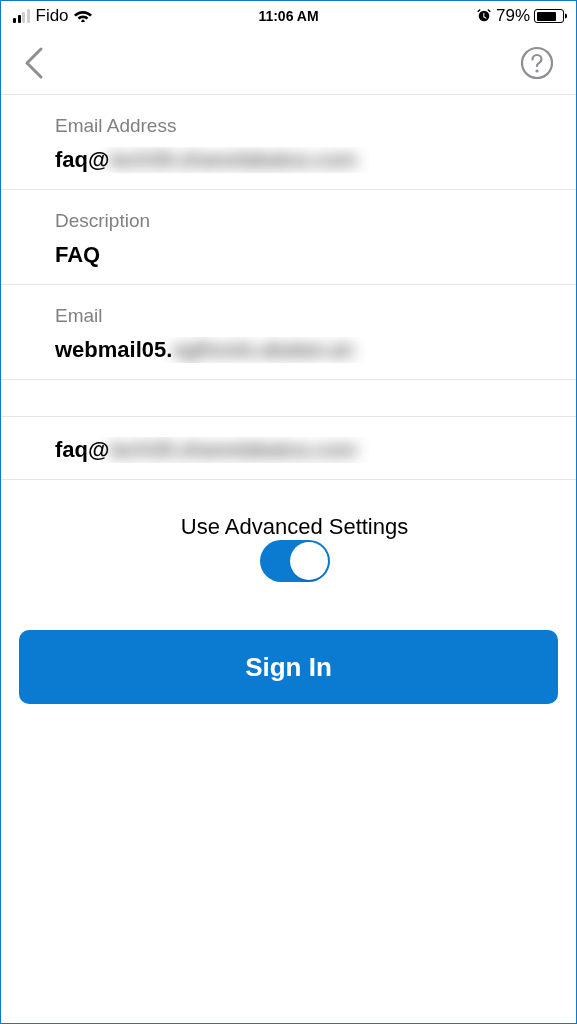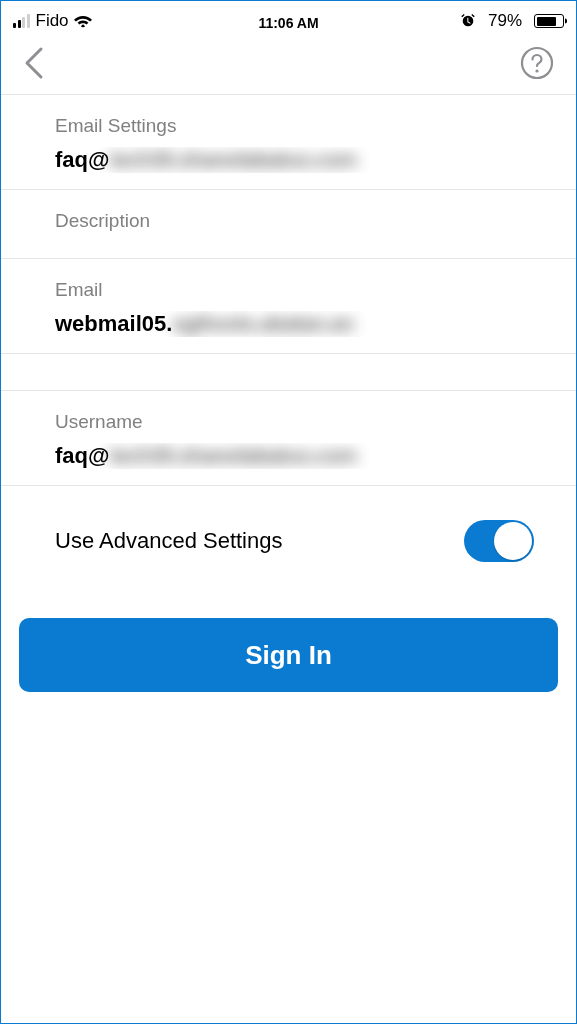--- a/index.html
+++ b/index.html
@@ -14,21 +14,21 @@
       height: 1024px;
       background: #ffffff;
       border: 1px solid #0a7bd1;
       position: relative;
       overflow: hidden;
     }
     
     .status-bar {
       height: 30px;
       display: flex;
-      align-items: flex-end;
+      align-items: center;
       justify-content: space-between;
       padding: 0 12px;
       font-size: 17px;
       font-weight: 600;
       color: #000;
     }
     .status-left {
       display: flex;
       align-items: center;
       gap: 4px;
@@ -58,21 +58,21 @@
     .status-center {
       font-size: 14px;
       font-weight: 600;
       position: absolute;
       left: 50%;
       transform: translateX(-50%);
     }
     .status-right {
       display: flex;
       align-items: center;
-      gap: 12px;
+      gap: 4px;
     }
     .alarm-icon svg { display: block; }
     .battery-pct {
       font-size: 17px;
       font-weight: 400;
     }
     .battery {
       width: 30px;
       height: 14px;
       border: 1.5px solid #000;
@@ -151,20 +151,21 @@
       vertical-align: baseline;
       opacity: 0.85;
     }
 
     
     .adv-row {
       display: flex;
       align-items: center;
       justify-content: space-between;
       padding: 34px 42px 20px 54px;
+      flex-direction: column;
     }
     .adv-label {
       font-size: 22px;
       color: #000;
       font-weight: 400;
     }
     .toggle {
       width: 70px;
       height: 42px;
       background: #0a7bd1;
@@ -190,21 +191,20 @@
     .signin-btn {
       width: 100%;
       height: 74px;
       background: #0a7bd1;
       color: #fff;
       border: none;
       border-radius: 10px;
       font-size: 26px;
       font-weight: 600;
       cursor: pointer;
-      margin-top: 8px;
     }
   </style>
 </head>
 <body>
 
 <div class="status-bar">
   <div class="status-left">
     <div class="signal-bars">
       <div class="bar b1 on"></div>
       <div class="bar b2 on"></div>
@@ -243,43 +243,43 @@
       <circle cx="17" cy="17" r="15" fill="none" stroke="#8e8e93" stroke-width="2.2"></circle>
       <path d="M12.5 13.5 c0 -2.5 2 -4.5 4.5 -4.5 s4.5 2 4.5 4.5 c0 2 -1.5 2.8 -3 3.8 c-1 0.7 -1.5 1.3 -1.5 2.7" fill="none" stroke="#8e8e93" stroke-width="2.2" stroke-linecap="round"></path>
       <circle cx="17" cy="25" r="1.6" fill="#8e8e93"></circle>
     </svg>
   </div>
 </div>
 
 <div class="form">
 
   <div class="form-row">
-    <div class="form-label">Email Settings</div>
+    <div class="form-label">Email Address</div>
     <div class="form-value">
       <span>faq@</span><span class="redacted-tail">tech35.sharedabatus.com</span>
     </div>
   </div>
 
 
   <div class="form-row">
     <div class="form-label">Description</div>
+    <div class="form-value">FAQ</div>
   </div>
 
   <div class="form-row">
     <div class="form-label">Email</div>
     <div class="form-value">
       <span>webmail05.</span><span class="redacted-tail">egihosts.abatan.an</span>
     </div>
   </div>
 
   <div class="form-row">
   </div>
 
   <div class="form-row last">
-    <div class="form-label">Username</div>
     <div class="form-value">
       <span>faq@</span><span class="redacted-tail">tech35.sharedabatus.com</span>
     </div>
   </div>
 
 </div>
 
 <div class="adv-row">
   <div class="adv-label">Use Advanced Settings</div>
   <div class="toggle">

